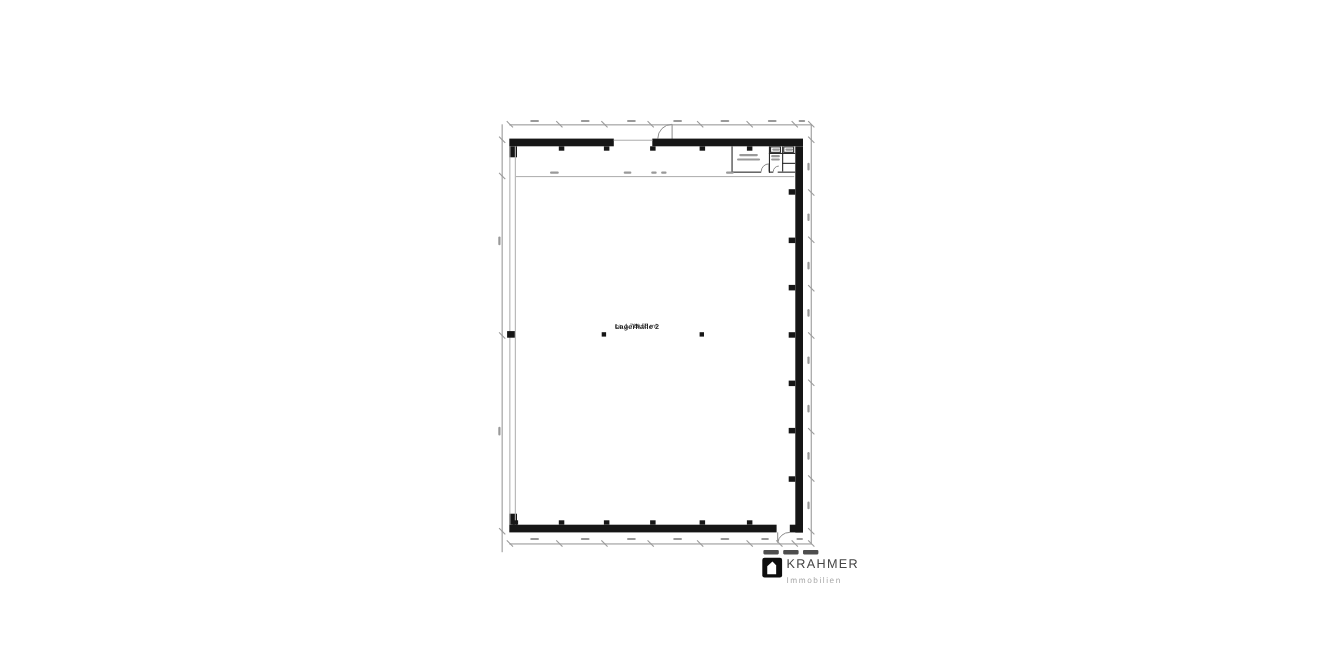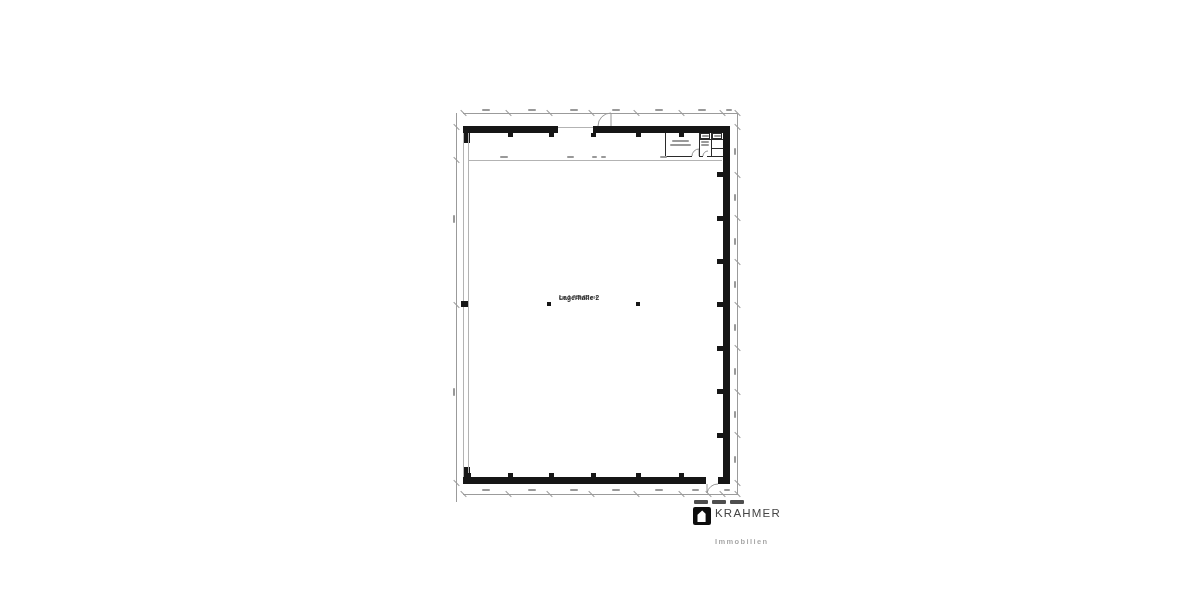--- a/index.html
+++ b/index.html
@@ -26,21 +26,21 @@
   }
   .hall-name{font-size:6.5px;font-weight:bold;letter-spacing:0.2px;}
   .hall-area{font-size:5.5px;color:#2e2e2e;}
   .brand{position:absolute;left:693px;top:507px;display:flex;align-items:flex-start;}
   .brand-icon{
     width:18px;height:18px;background:var(--icon-bg);border-radius:2px;
     display:flex;align-items:center;justify-content:center;flex:0 0 auto;
   }
   .brand-text{margin-left:4px;padding-top:1px;}
   .brand-name{font-size:11.5px;font-weight:500;letter-spacing:1.2px;color:var(--brand-name-color);line-height:1;}
-  .brand-sub{font-size:7.5px;letter-spacing:1.4px;color:var(--brand-sub-color);line-height:1;margin-top:18px;font-weight:bold;}
+  .brand-sub{font-size:7.5px;letter-spacing:1.4px;color:var(--brand-sub-color);line-height:1;margin-top:4px;}
 </style>
 </head>
 <body style="--wall: #161616; --thin: #b3b3b3; --rline: #2a2a2a; --dim: #9b9b9b; --smudge: #999999; --dash: #4e4e4e; --icon-bg: #0d0d0d; --brand-name-color: #464646; --brand-sub-color: #a8a8a8;">
 
 <div id="plan">
   <svg id="plan-svg">
       <path d="M 598 126 A 13 13 0 0 1 611 113"></path>
       <path d="M 611 113 L 611 127"></path>
       <path d="M 707 484 L 707 493 A 11 11 0 0 1 718 484"></path>
       <path d="M 692 156 A 7 7 0 0 1 699 149 L 699 156"></path>

